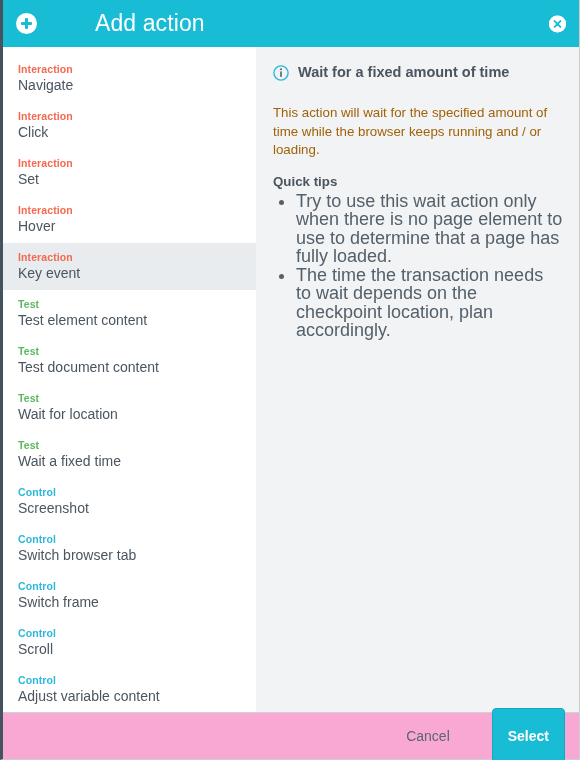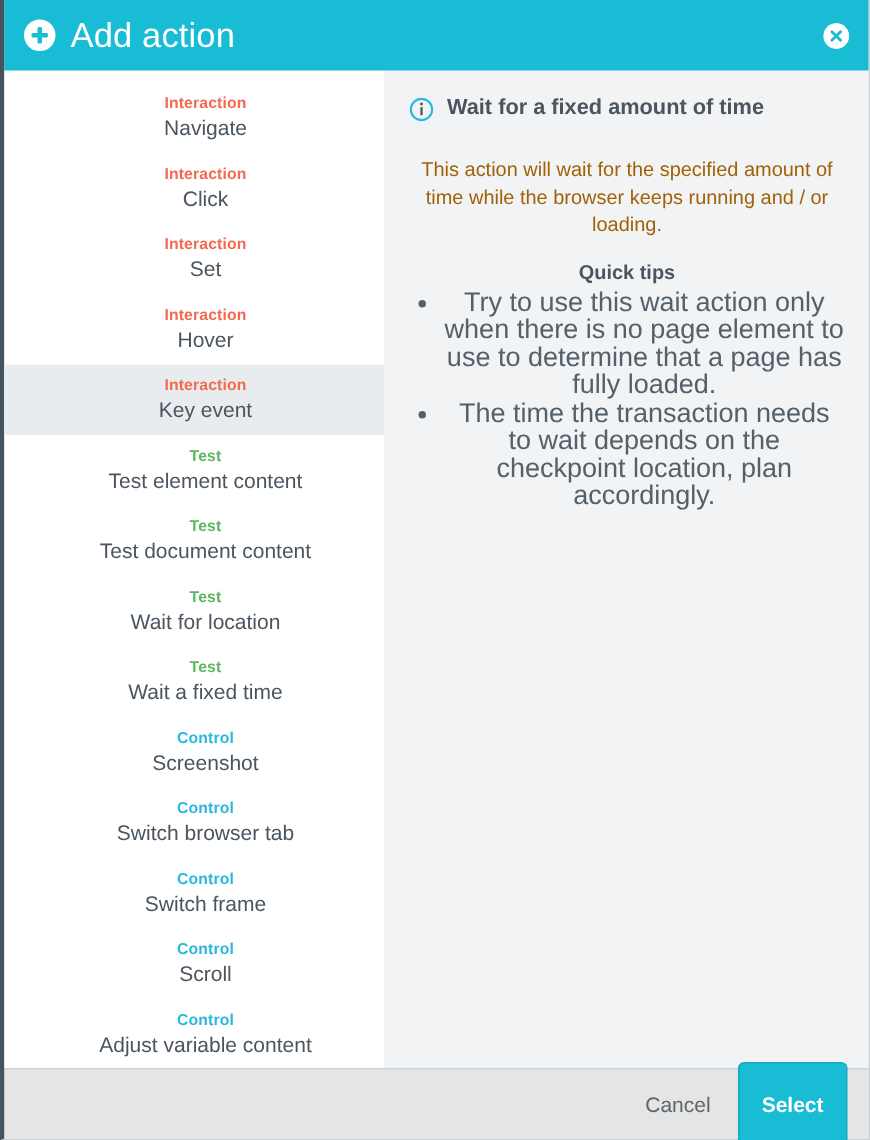--- a/index.html
+++ b/index.html
@@ -30,20 +30,21 @@
   
   .dialog-header {
     height: 47px;
     min-height: 47px;
     background: #18bcd4;
     display: flex;
     align-items: center;
     padding: 0 14px 0 13px;
     position: relative;
     box-sizing: border-box;
+    gap: 48px;
   }
   .plus-icon {
     width: 21px;
     height: 21px;
     border-radius: 50%;
     background: #ffffff;
     position: relative;
     flex: 0 0 auto;
     margin-right: 10px;
   }
@@ -88,21 +89,20 @@
     justify-content: center;
   }
   .close-btn svg { display: block; }
 
   
   .dialog-body {
     flex: 1 1 auto;
     display: flex;
     min-height: 0;
     background: #f2f3f5;
-    text-align: center;
   }
 
   
   .action-list {
     width: 253px;
     min-width: 253px;
     background: #ffffff;
     overflow: hidden;
     padding-top: 8px;
     box-sizing: border-box;
@@ -183,27 +183,28 @@
     font-size: 18px;
     line-height: 18.5px;
     color: #54606a;
     margin-bottom: 0;
   }
 
   
   .dialog-footer {
     height: 47px;
     min-height: 47px;
-    background: #e5e5e5;
+    background: #f9a8d4;
     border-top: 1px solid #c9d4da;
     display: flex;
     align-items: center;
     justify-content: flex-end;
     padding-right: 14px;
     box-sizing: border-box;
+    gap: 24px;
   }
   .btn-cancel {
     background: none;
     border: none;
     color: #5b666f;
     font-family: "Liberation Sans", sans-serif;
     font-size: 14px;
     cursor: pointer;
     padding: 6px 10px;
     margin-right: 8px;

